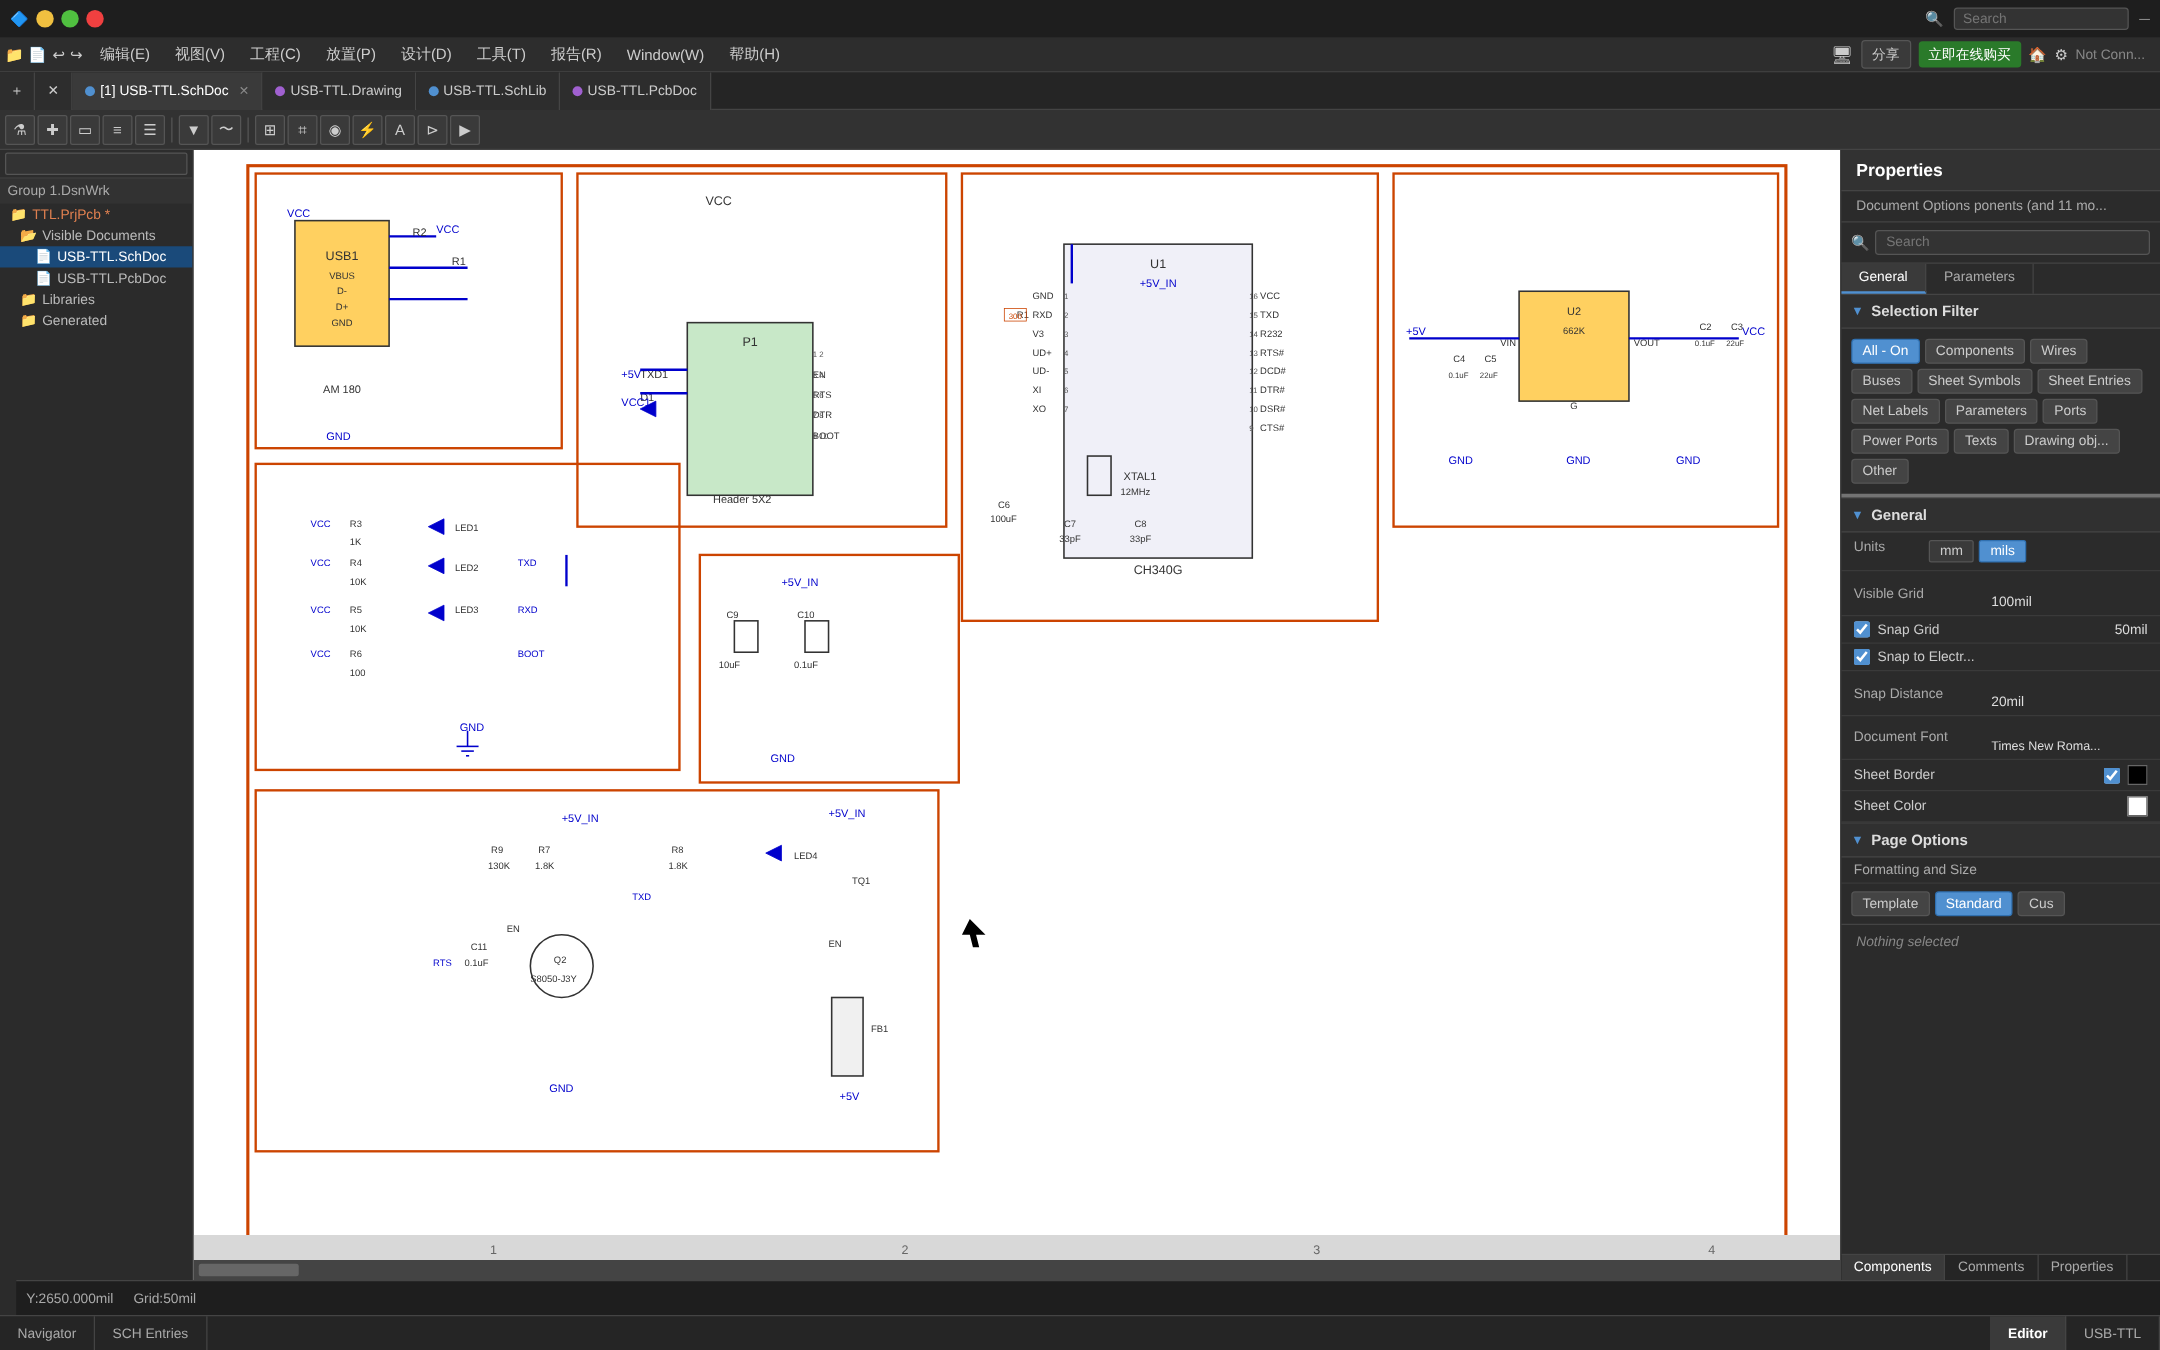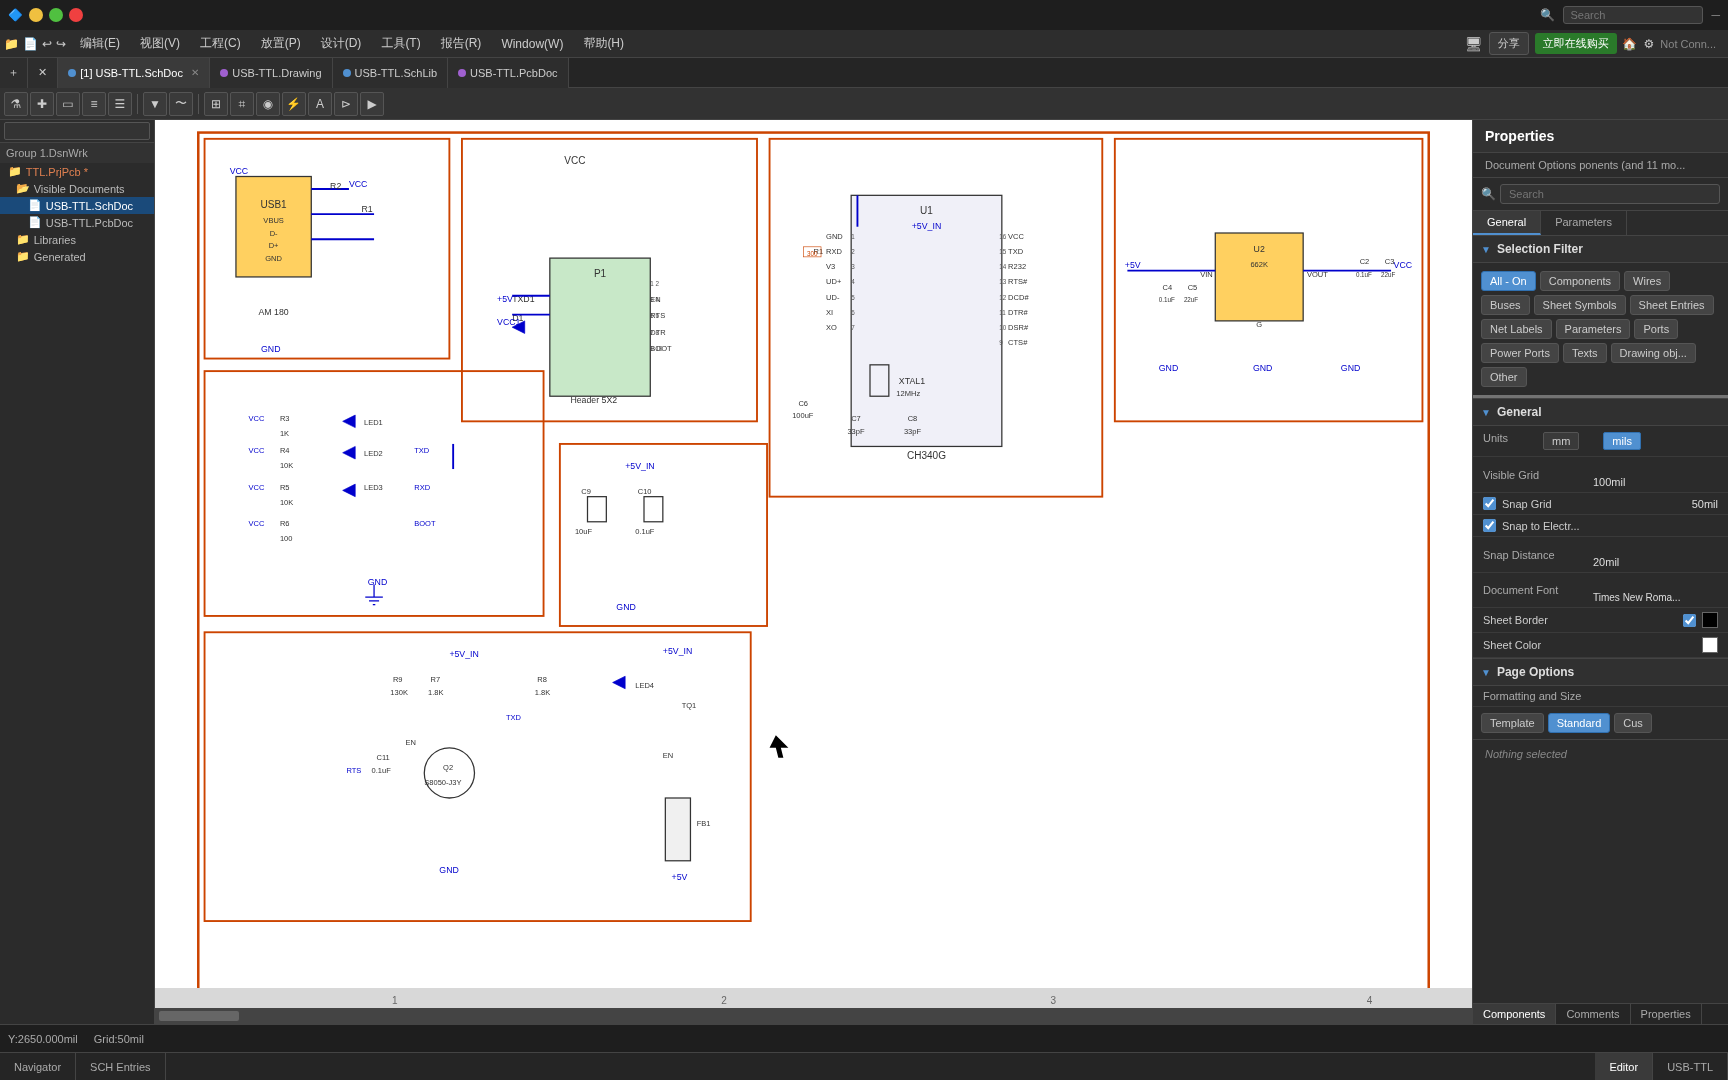--- a/index.html
+++ b/index.html
@@ -276,21 +276,20 @@
       margin-top: 15px;
     }
     .prop-btn-active {
       background: #5090d0;
       border: 1px solid #3070b0;
       border-radius: 2px;
       padding: 2px 8px;
       font-size: 11px;
       color: #fff;
       cursor: pointer;
-      margin-left: 20px;
     }
     .prop-btn-inactive {
       background: #3a3a3a;
       border: 1px solid #555;
       border-radius: 2px;
       padding: 2px 8px;
       font-size: 11px;
       color: #ccc;
       cursor: pointer;
     }
@@ -347,21 +346,21 @@
       background: #1e1e1e;
       display: flex;
       align-items: center;
       padding: 0 8px;
       gap: 16px;
       border-top: 1px solid #444;
       font-size: 11px;
       color: #aaa;
       position: absolute;
       bottom: 28px;
-      left: 0;
+      left: 13px;
       right: 0;
     }
 
     
     #bottom-tabs {
       height: 28px;
       background: #252525;
       display: flex;
       align-items: flex-start;
       border-top: 1px solid #444;
@@ -373,21 +372,21 @@
     .btab {
       padding: 4px 14px;
       font-size: 11px;
       color: #aaa;
       cursor: pointer;
       border-right: 1px solid #444;
       height: 28px;
       display: flex;
       align-items: center;
     }
-    .btab.active { background: #3a3a3a; color: #fff; }
+    .btab.active { background: #3a3a3a; color: #fff; font-weight: bold; }
 
     
     .sch-content {
       position: absolute;
       top: 0; left: 0; right: 0; bottom: 0;
       background: white;
     }
 
     
     .nothing-selected {

